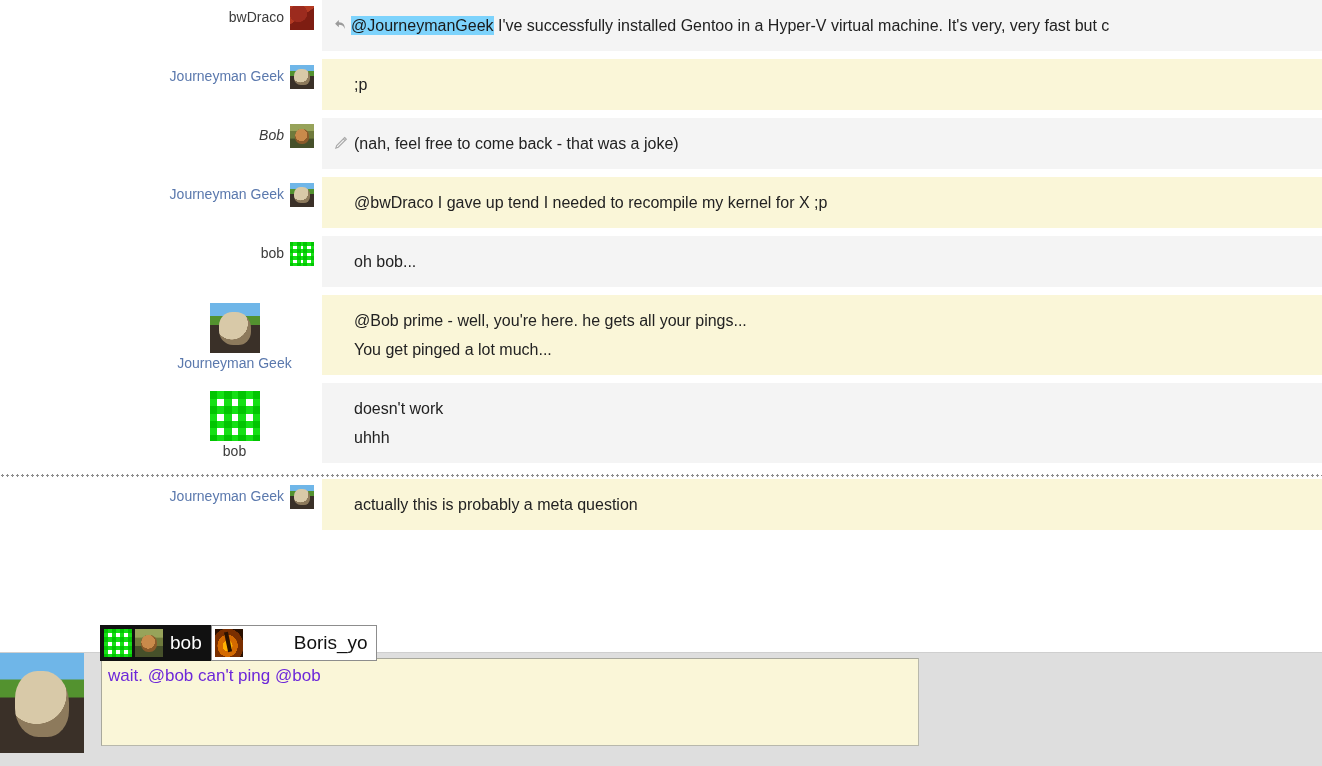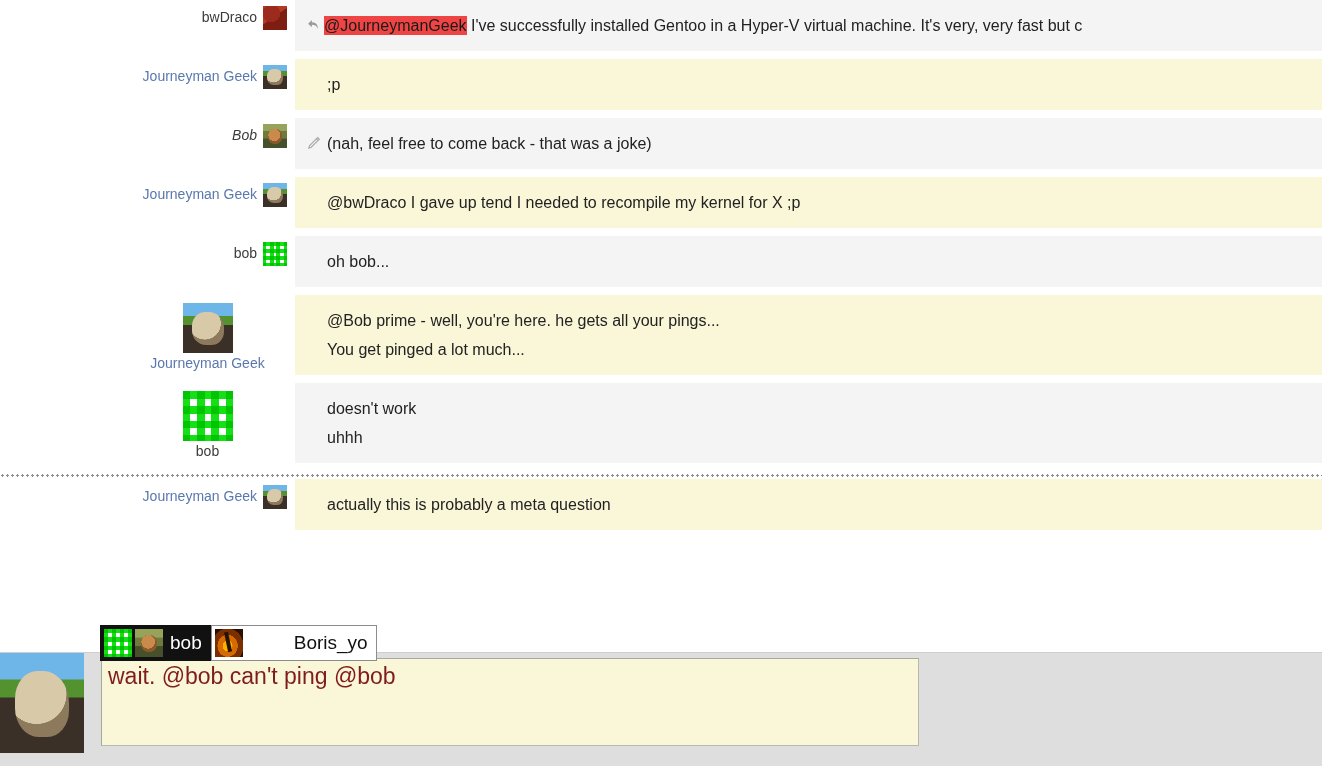--- a/index.html
+++ b/index.html
@@ -36,20 +36,21 @@
 
   .signature {
     width: 295px;
     flex: 0 0 295px;
     box-sizing: border-box;
     padding-right: 8px;
     text-align: right;
     font-size: 14px;
     line-height: 1.25;
     color: #555555;
+    margin-left: 27px;
   }
   .signature.stack {
     text-align: center;
     padding-right: 0;
     padding-left: 120px;
   }
   .sig-inline {
     display: flex;
     align-items: center;
     justify-content: flex-end;
@@ -147,21 +148,21 @@
     line-height: 29px;
     color: #222222;
     white-space: nowrap;
     overflow: hidden;
   }
   .bubble.mention { background: #faf6d8; }
   .bubble.plain   { background: #f4f4f4; }
   .line { display: block; }
 
   .mention-tag {
-    background: #ef4444;
+    background: #7dd3fc;
     color: #1a1a1a;
     padding: 1px 0;
     margin-top: 13px;
   }
 
   .reply-icon {
     display: inline-block;
     width: 15px;
     height: 13px;
     vertical-align: -1px;
@@ -217,23 +218,23 @@
     height: 88px;
     box-sizing: border-box;
     background: #faf6d8;
     border: 1px solid #b8b8ac;
     border-top-color: #a8a89c;
     border-left-color: #a8a89c;
     resize: none;
     outline: none;
     padding: 6px 8px 6px 6px;
     font-family: "Liberation Sans", sans-serif;
-    font-size: 23px;
+    font-size: 17px;
     line-height: 22px;
-    color: #7f1d1d;
+    color: #6d28d9;
     overflow: hidden;
   }
 
   
   #autocomplete {
     position: absolute;
     left: 100px;
     top: 625px;
     display: flex;
     align-items: stretch;

